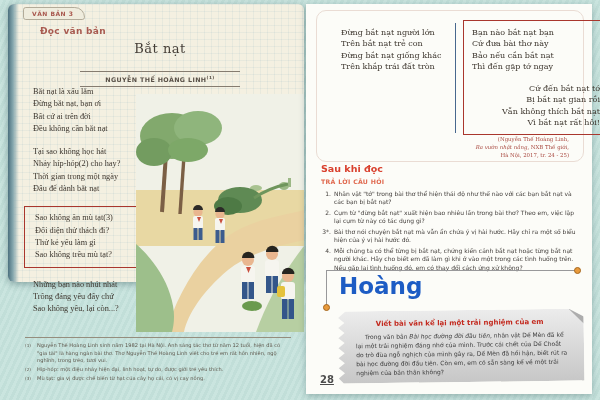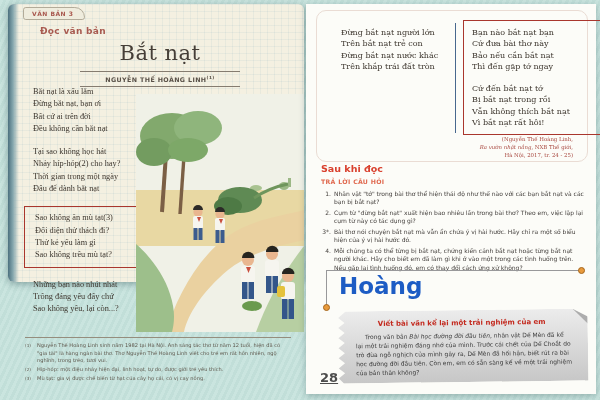--- a/index.html
+++ b/index.html
@@ -19,47 +19,47 @@
     background-size:7px 7px;}
   .spine{position:absolute;left:0;top:0;width:11px;height:100%;
     background:linear-gradient(90deg,#4c707e,#85a7ae 45%,rgba(244,240,225,0));
     border-radius:6px 0 0 6px;}
   .tab{position:absolute;left:15px;top:3px;padding:2px 11px 2px 8px;background:#efecdd;
     border:1px solid #b2ab99;border-radius:3px 11px 3px 3px;
     font-family:"DejaVu Sans",sans-serif;font-size:6px;font-weight:bold;color:#a8564c;letter-spacing:.5px;}
   .doc-heading{position:absolute;left:32px;top:22px;font-family:"DejaVu Sans",sans-serif;
     font-weight:bold;font-size:9px;color:#a85a50;letter-spacing:.3px;}
   .poem-title{position:absolute;left:0;right:0;top:37px;text-align:center;
-    font-size:21px;color:#453e37;letter-spacing:.5px;margin-left:8px;}
+    font-size:13px;color:#453e37;letter-spacing:.5px;margin-left:8px;}
   .author-wrap{position:absolute;left:72px;top:67px;width:160px;text-align:center;
     border-top:1px solid #857c70;border-bottom:1px solid #857c70;padding:3px 0;
     font-family:"DejaVu Sans",sans-serif;font-size:6.3px;font-weight:bold;color:#584f46;letter-spacing:.4px;}
   .author-wrap sup{font-size:4.3px;}
   .poem{position:absolute;left:25px;top:82px;width:118px;font-size:8.3px;color:#3e372f;line-height:12.3px;font-family:Liberation Serif, serif;}
   .stanza{margin-bottom:11px;}
   .stanza.boxed{border:1.5px solid #a9362d;padding:5px 10px;margin-left:-9px;width:118px;}
   .illustration{position:absolute;left:128px;top:90px;width:168px;height:238px;}
   .footnotes{position:absolute;left:17px;right:13px;top:333px;border-top:1px solid #958d7d;
     padding-top:4px;font-family:"DejaVu Sans",sans-serif;font-size:5.1px;color:#5d564b;line-height:1.5;}
   .fn{display:flex;gap:3px;margin-bottom:1px;}
   .fn .marker{flex:0 0 9px;font-size:4.2px;padding-top:1px;}
   .fn .ftext{flex:1;}
 
   
-  .right-page{position:absolute;left:306px;top:4px;width:290px;height:390px;background:#fcfcf8;
-    border-radius:0;box-shadow:0 2px 7px rgba(35,70,75,.32);}
+  .right-page{position:absolute;left:306px;top:4px;width:258px;height:390px;background:#fcfcf8;
+    border-radius:0;box-shadow:0 2px 7px rgba(35,70,75,.32);padding-left:28px;}
   .poem-cont{position:absolute;left:10px;top:6px;right:8px;height:150px;
     border:1px solid #eadcd4;border-radius:10px;}
   .colA{position:absolute;left:24px;top:16px;font-size:8px;line-height:11.3px;color:#3e372f;}
   .colA .stanza{margin-bottom:11px;}
   .divider{position:absolute;left:138px;top:12px;width:1px;height:110px;background:#48688e;}
   .boxB{position:absolute;left:146px;top:9px;width:128px;border:1.5px solid #a9362d;
     padding:6px 8px;font-size:8px;line-height:11.3px;color:#3e372f;}
   .boxB .stanza{margin-bottom:11px;}
-  .boxB .stanza:last-child{margin-bottom:0;}
+  .boxB .stanza:last-child{margin-bottom:0;text-align:right;}
   .citation{position:absolute;right:14px;top:124px;text-align:right;font-size:5.4px;
     line-height:1.5;color:#a7453c;}
   .citation .work{font-style:italic;}
   .after{position:absolute;left:15px;top:159px;right:10px;font-family:"DejaVu Sans",sans-serif;}
   .after-heading{font-size:9.5px;font-weight:bold;color:#d9402e;}
   .after-sub{margin-top:4px;font-size:6.2px;font-weight:bold;color:#e0694f;letter-spacing:.3px;}
   .questions{margin-top:5px;font-size:6px;color:#46423f;line-height:1.38;}
   .q{display:flex;gap:3px;margin-bottom:2.5px;}
   .qnum{flex:0 0 10px;text-align:right;}
   .qtext{flex:1;}
@@ -75,21 +75,21 @@
     clip-path:polygon(4% 0,94% 0,100% 11%,100% 100%,3% 100%,1% 93%,3.5% 86%,1% 79%,3.5% 72%,1% 65%,3.5% 58%,1% 51%,3.5% 44%,1% 37%,3.5% 30%,1% 23%,3.5% 16%,1% 9%);
     box-shadow:1px 2px 3px rgba(0,0,0,.25);}
   .fold{position:absolute;right:0;top:0;width:0;height:0;
     border-left:15px solid transparent;border-top:15px solid #adadad;}
   .gb-title{margin-top:9px;text-align:center;font-weight:bold;font-size:7px;color:#c32a1f;
     font-family:"DejaVu Sans",sans-serif;}
   .gb-body{margin:4px 16px 0 20px;font-size:6px;color:#3d3d3d;line-height:1.5;
     font-family:"DejaVu Sans",sans-serif;text-indent:9px;}
   .gb-body .work{font-style:italic;}
   .page-num{position:absolute;left:14px;bottom:9px;font-family:"DejaVu Sans",sans-serif;
-    font-weight:bold;font-size:13px;color:#4c4c4c;text-decoration:underline;}
+    font-weight:bold;font-size:10px;color:#4c4c4c;text-decoration:underline;}
 </style>
 </head>
 <body>
 
 <div class="stage">
 
   <div class="left-page">
     <div class="grid"></div>
     <div class="spine"></div>
 
@@ -205,37 +205,37 @@
     </div>
   </div>
 
   <div class="right-page">
 
     <div class="poem-cont">
       <div class="colA">
         <div class="stanza">
           <div>Đừng bắt nạt người lớn</div>
           <div>Trên bắt nạt trẻ con</div>
-          <div>Đừng bắt nạt nước khác</div>
+          <div>Đừng bắt nạt giống khác</div>
           <div>Trên khắp trái đất tròn</div>
         </div>
       </div>
 
       <div class="divider"></div>
 
       <div class="boxB">
         <div class="stanza">
           <div>Bạn nào bắt nạt bạn</div>
           <div>Cứ đưa bài thơ này</div>
           <div>Bảo nếu cần bắt nạt</div>
           <div>Thì đến gặp tớ ngay</div>
         </div>
         <div class="stanza">
           <div>Cứ đến bắt nạt tớ</div>
-          <div>Bị bắt nạt trong rồi</div>
+          <div>Bị bắt nạt gian rồi</div>
           <div>Vẫn không thích bắt nạt</div>
           <div>Vì bắt nạt rất hôi!</div>
         </div>
       </div>
 
       <div class="citation">
         <div>(Nguyễn Thế Hoàng Linh,</div>
         <div><span class="work">Ra vườn nhặt nắng</span><span>, NXB Thế giới,</span></div>
         <div>Hà Nội, 2017, tr. 24 - 25)</div>
       </div>

